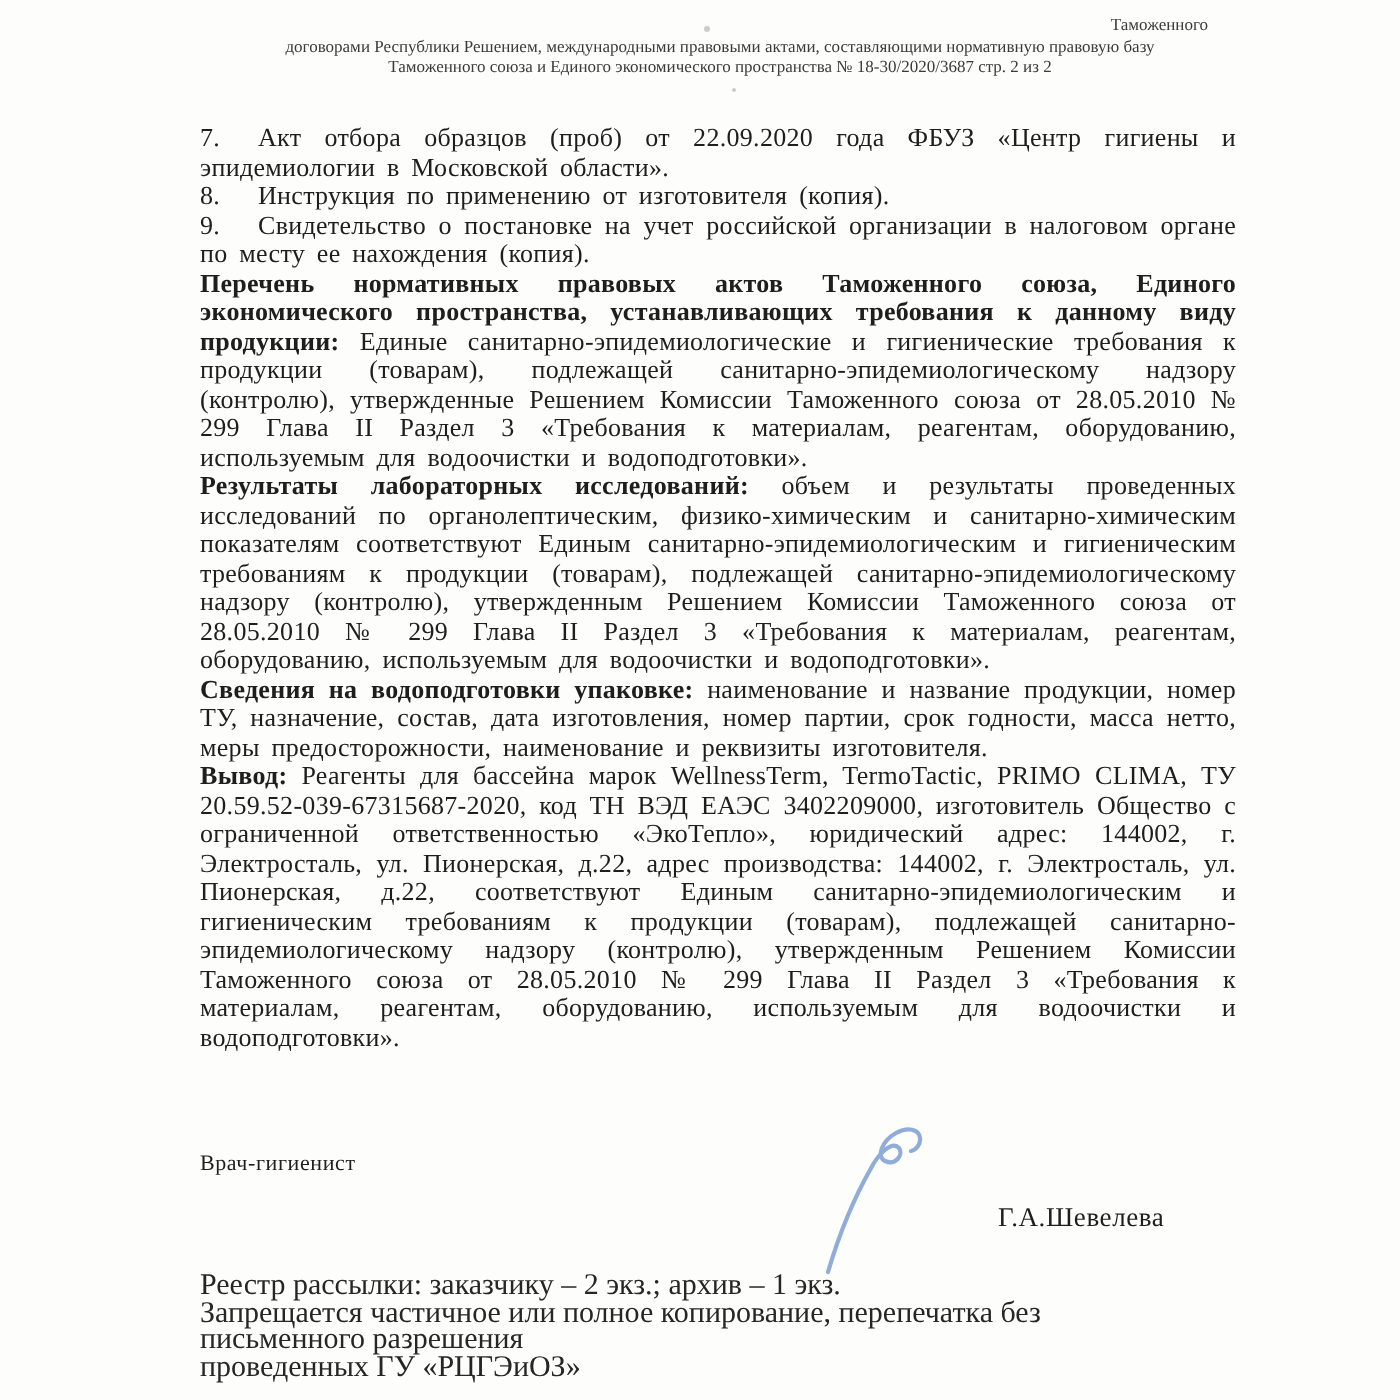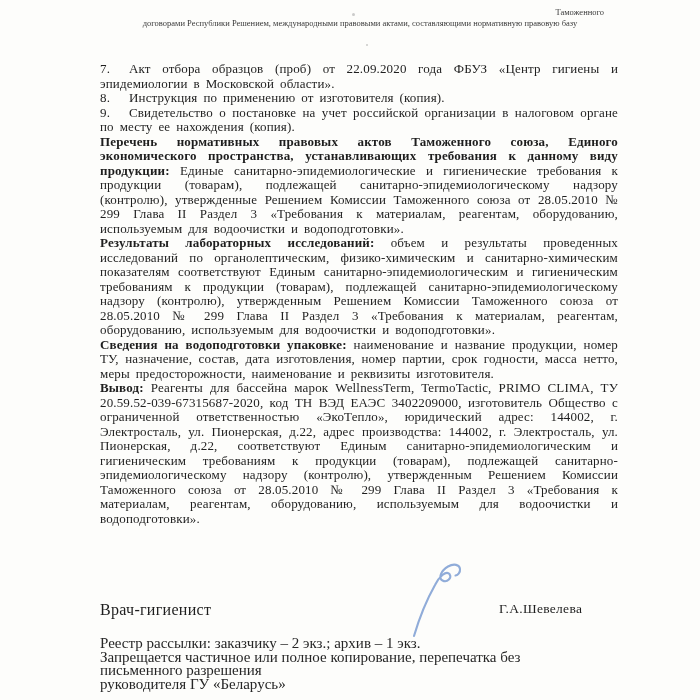--- a/index.html
+++ b/index.html
@@ -22,21 +22,21 @@
   .doc-body{
     position:absolute;top:62px;left:100px;width:518px;
     font-size:13px;line-height:14.5px;
     text-align:justify;
     letter-spacing:.15px;word-spacing:2.5px;
   }
   .doc-body p{margin:0;}
   .num{display:inline-block;width:29px;}
   .lead{font-weight:bold;}
   
-  .sig-role{position:absolute;left:100px;top:601px;font-size:16px;letter-spacing:.3px;}
+  .sig-role{position:absolute;left:100px;top:576px;font-size:11px;letter-spacing:.3px;}
   .sig-name{position:absolute;left:467px;top:601px;font-size:13.5px;letter-spacing:.3px;margin-left:32px;}
   .sig-svg{position:absolute;left:400px;top:556px;}
   
   .doc-footer{
     position:absolute;left:100px;top:637px;width:490px;
     font-size:15px;line-height:13.5px;color:#262626;
   }
   
   .speck{position:absolute;border-radius:50%;background:#9a9a9a;opacity:.5;}
   .speck1{left:352px;top:13px;width:3px;height:3px;}
@@ -46,20 +46,21 @@
 <body>
 
 <div class="page">
 
   <div class="speck speck1"></div>
   <div class="speck speck2"></div>
 
   <header class="doc-header">
     <div class="h-title">Таможенного</div>
     <div class="h-line">договорами Республики Решением, международными правовыми актами, составляющими нормативную правовую базу</div>
+    <div class="h-line">Таможенного союза и Единого экономического пространства № 18-30/2020/3687 стр. 2 из 2</div>
   </header>
 
   <main class="doc-body">
     <p class="item"><span class="num">7.</span><span>Акт отбора образцов (проб) от 22.09.2020 года ФБУЗ «Центр гигиены и эпидемиологии в Московской области».</span></p>
     <p class="item"><span class="num">8.</span><span>Инструкция по применению от изготовителя (копия).</span></p>
     <p class="item"><span class="num">9.</span><span>Свидетельство о постановке на учет российской организации в налоговом органе по месту ее нахождения (копия).</span></p>
 
     <p class="para"><span class="lead">Перечень нормативных правовых актов Таможенного союза, Единого экономического пространства, устанавливающих требования к данному виду продукции:</span> <span>Единые санитарно-эпидемиологические и гигиенические требования к продукции (товарам), подлежащей санитарно-эпидемиологическому надзору (контролю), утвержденные Решением Комиссии Таможенного союза от 28.05.2010 № 299 Глава II Раздел 3 «Требования к материалам, реагентам, оборудованию, используемым для водоочистки и водоподготовки».</span></p>
     <p class="para"><span class="lead">Результаты лабораторных исследований:</span> <span>объем и результаты проведенных исследований по органолептическим, физико-химическим и санитарно-химическим показателям соответствуют Единым санитарно-эпидемиологическим и гигиеническим требованиям к продукции (товарам), подлежащей санитарно-эпидемиологическому надзору (контролю), утвержденным Решением Комиссии Таможенного союза от 28.05.2010 № 299 Глава II Раздел 3 «Требования к материалам, реагентам, оборудованию, используемым для водоочистки и водоподготовки».</span></p>
     <p class="para"><span class="lead">Сведения на водоподготовки упаковке:</span> <span>наименование и название продукции, номер ТУ, назначение, состав, дата изготовления, номер партии, срок годности, масса нетто, меры предосторожности, наименование и реквизиты изготовителя.</span></p>
@@ -69,16 +70,16 @@
   <svg class="sig-svg" width="80" height="85" viewBox="0 0 80 85">
     <path d="M 14 80 C 19 63, 26 45, 35 29 C 39 21, 46 14, 49.5 18 C 52 21.5, 47.5 27, 42.5 24.5 C 38 22.2, 41 14.5, 48 10.5 C 54 7.2, 59.5 8.6, 60 13 C 60.4 16.2, 58 19, 55.5 19.5" fill="none" stroke-width="2.1" stroke-linecap="round" stroke-linejoin="round" opacity="0.85" stroke="#7d9ed2"></path>
   </svg>
 
   <div class="sig-role">Врач-гигиенист</div>
   <div class="sig-name">Г.А.Шевелева</div>
 
   <footer class="doc-footer">
     <div>Реестр рассылки: заказчику – 2 экз.; архив – 1 экз.</div>
     <div>Запрещается частичное или полное копирование, перепечатка без письменного разрешения</div>
-    <div>руководителя ГУ «Беларусь»</div>
+    <div>проведенных ГУ «РЦГЭиОЗ»</div>
   </footer>
 
 </div>
 
 </body></html>

